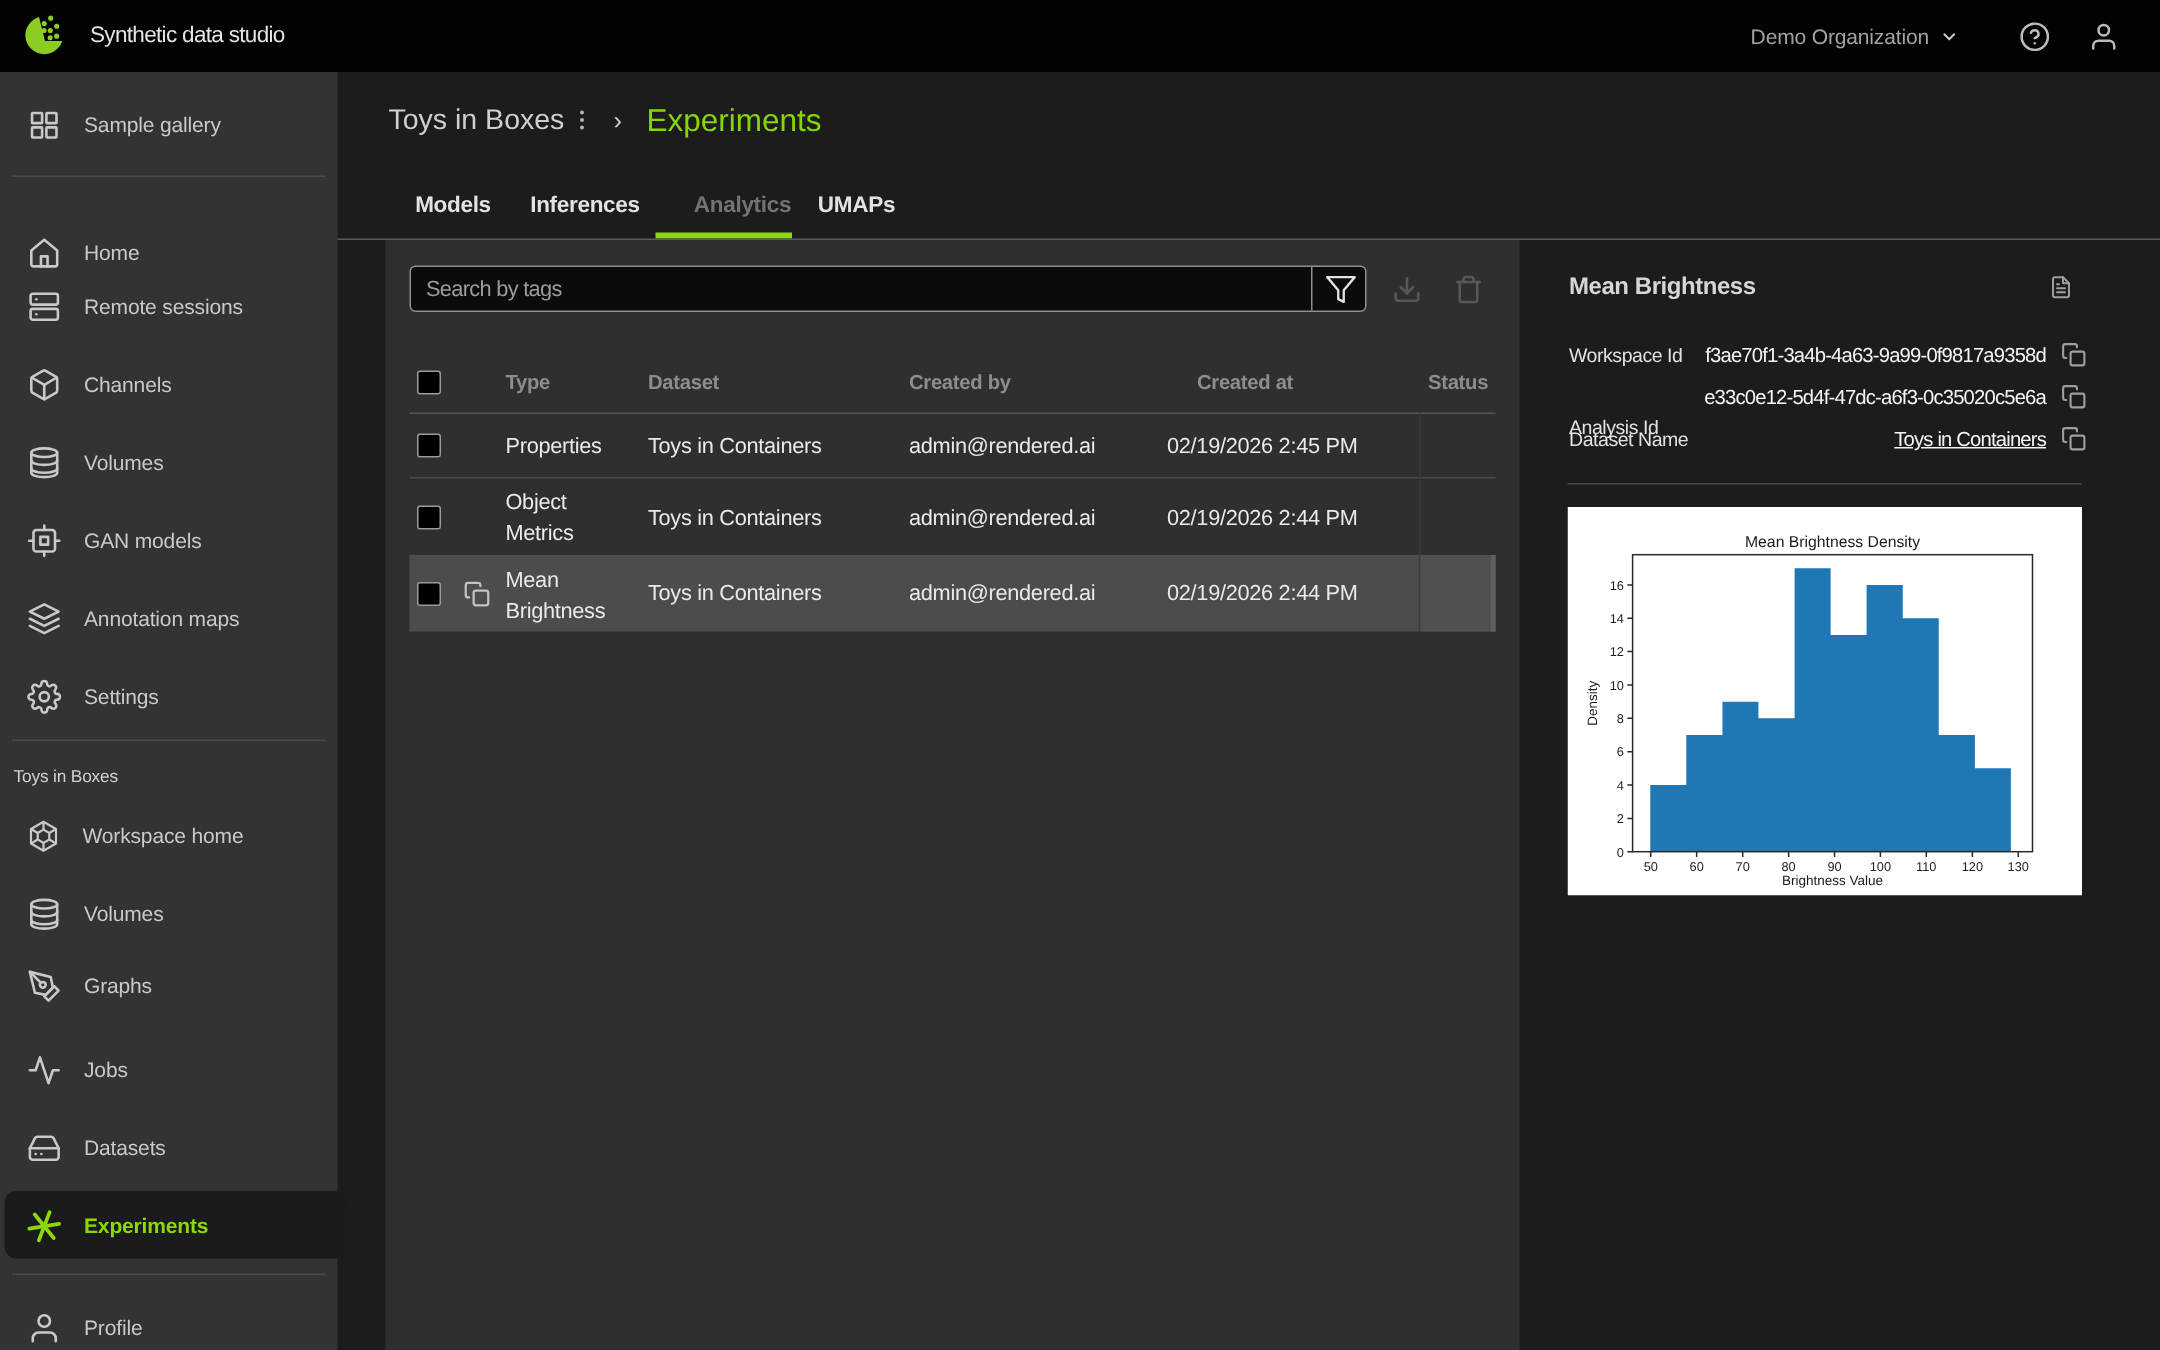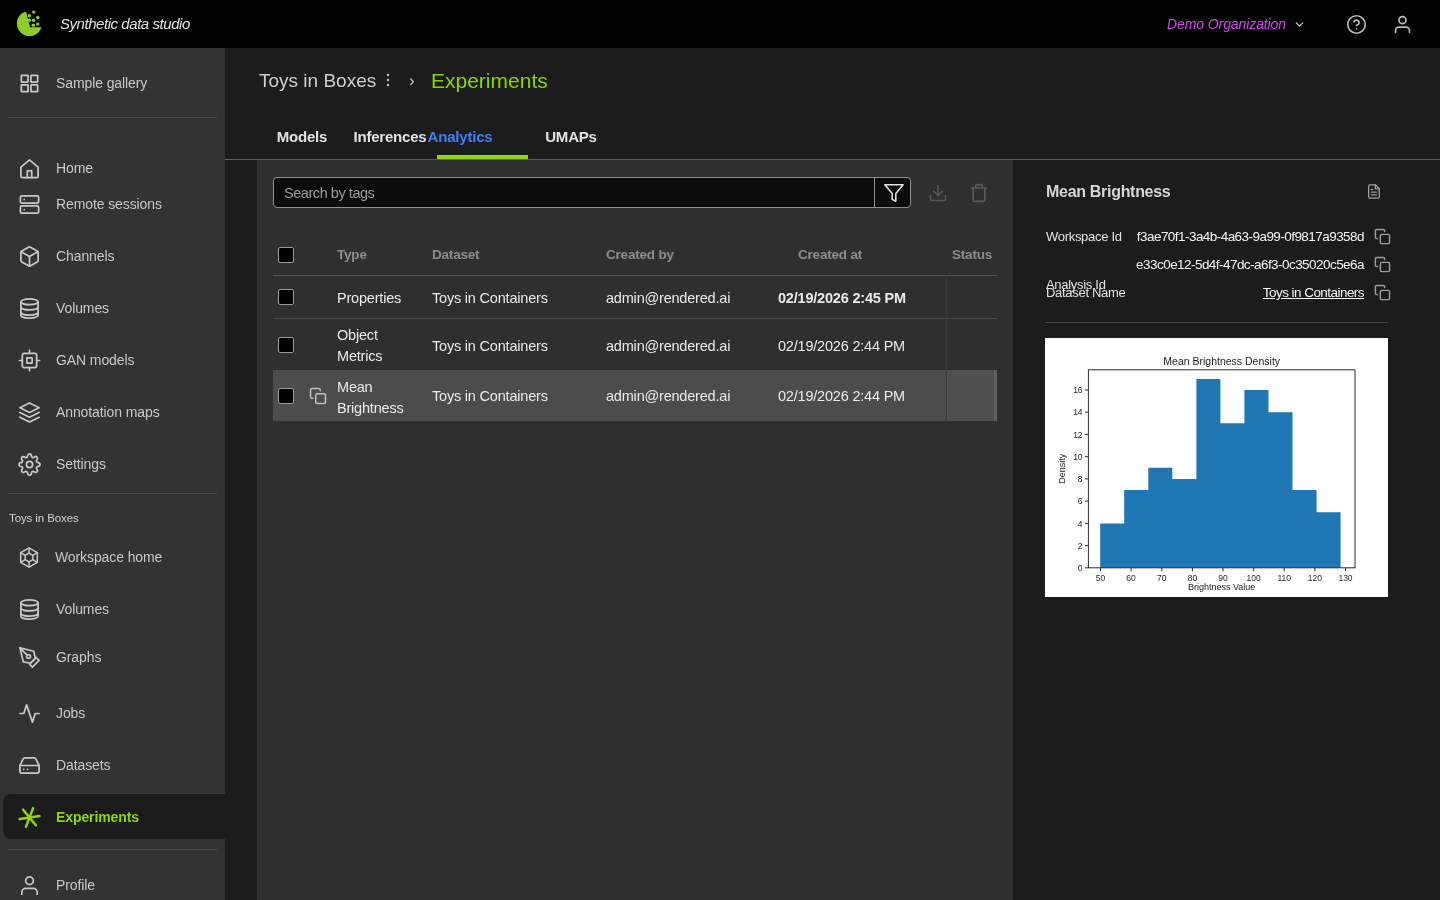--- a/index.html
+++ b/index.html
@@ -1,21 +1,21 @@
 <!DOCTYPE html>
 <html><head>
 <meta charset="utf-8">
 <style>
   * { margin:0; padding:0; box-sizing:border-box; }
   html,body { width:1440px; height:900px; overflow:hidden; }
   body { background:#1c1c1c; font-family:"Liberation Sans", sans-serif; position:relative; }
   .abs { position:absolute; }
   svg { display:block; }
   
-  .topbar { position:absolute; left:0; top:0; width:1440px; height:48px; background:#020202;font-style:italic; }
+  .topbar { position:absolute; left:0; top:0; width:1440px; height:48px; background:#020202; }
   
   .sidebar { position:absolute; left:0; top:48px; width:225px; height:852px; background:#333333; }
   .srow { position:absolute; left:18px; height:24px; display:flex; align-items:center; color:#c9c9c9; font-size:14px; letter-spacing:-0.1px; }
   .srow svg { flex:0 0 auto; }
   .srow span { margin-left:15px; white-space:nowrap; }
   .sdiv { position:absolute; left:8px; width:209px; height:1px; background:#4a4a4a; }
   
   .tab { position:absolute; top:115px; height:44px; line-height:44px; text-align:center; font-size:15px; font-weight:700; color:#e2e2e2; letter-spacing:-0.2px; }
   .tablecard { position:absolute; left:257px; top:160px; width:756px; height:740px; background:#2f2f2f; }
   .cell { position:absolute; height:16px; line-height:16px; font-size:14.5px; color:#eaeaea; letter-spacing:-0.2px; white-space:nowrap; }
@@ -36,21 +36,21 @@
       <circle cx="17.8" cy="2.1" r="1.7"></circle>
       <circle cx="13.5" cy="5.7" r="1.7"></circle>
       <circle cx="21.8" cy="7.5" r="1.7"></circle>
       <circle cx="13.4" cy="10.3" r="1.7"></circle>
       <circle cx="17.5" cy="10.3" r="1.7"></circle>
       <circle cx="21.8" cy="14.1" r="1.7"></circle>
       <circle cx="17.4" cy="15.2" r="1.7"></circle>
     </g>
   </svg>
   <div class="abs" style="left:60px;top:0;height:48px;line-height:48px;font-size:15px;color:#e4e4e4;letter-spacing:-0.45px;">Synthetic data studio</div>
-  <div class="abs" style="right:154px;top:0;height:48px;line-height:48px;font-size:14px;color:#d946ef;letter-spacing:-0.1px;">Demo Organization</div>
+  <div class="abs" style="right:154px;top:0;height:48px;line-height:48px;font-size:14px;color:#a3a3a3;letter-spacing:-0.1px;">Demo Organization</div>
   <svg class="abs" style="left:1293px;top:18px" width="13" height="13" viewBox="0 0 24 24" fill="none" stroke="#cfcfcf" stroke-width="2.4" stroke-linecap="round" stroke-linejoin="round">
       <polyline points="6 9 12 15 18 9"></polyline>
     </svg>
   <svg class="abs" style="left:1346px;top:14px" width="21" height="21" viewBox="0 0 24 24" fill="none" stroke="#bbbbbb" stroke-width="1.9" stroke-linecap="round" stroke-linejoin="round">
       <circle cx="12" cy="12" r="10"></circle>
       <path d="M9.09 9a3 3 0 0 1 5.83 1c0 2-3 3-3 3"></path>
       <line x1="12" y1="17" x2="12.01" y2="17"></line>
     </svg>
   <svg class="abs" style="left:1392px;top:14px" width="21" height="21" viewBox="0 0 24 24" fill="none" stroke="#bbbbbb" stroke-width="1.9" stroke-linecap="round" stroke-linejoin="round">
       <path d="M20 21v-2a4 4 0 0 0-4-4H8a4 4 0 0 0-4 4v2"></path>
@@ -216,21 +216,21 @@
 <svg class="abs" style="left:384px;top:72px" width="8" height="18" viewBox="0 0 8 18" fill="#b5b5b5">
     <circle cx="4" cy="3" r="1.3"></circle>
     <circle cx="4" cy="8" r="1.3"></circle>
     <circle cx="4" cy="13" r="1.3"></circle>
   </svg>
 <div class="abs" style="left:409px;top:71px;font-size:17px;color:#cccccc;">›</div>
 <div class="abs" style="left:431px;top:69px;font-size:21px;font-weight:500;color:#85d509;letter-spacing:0px;">Experiments</div>
 
 <div class="tab" style="left:263px;width:78px;">Models</div>
 <div class="tab" style="left:341px;width:98px;">Inferences</div>
-<div class="tab" style="left:415px;width:90px;color:#3b82f6;">Analytics</div>
+<div class="tab" style="left:450px;width:90px;color:#737373;">Analytics</div>
 <div class="tab" style="left:529px;width:84px;">UMAPs</div>
 <div class="abs" style="left:437px;top:155px;width:91px;height:4px;background:#8cd905;"></div>
 <div class="abs" style="left:225px;top:159px;width:1215px;height:1px;background:#5c5c5c;"></div>
 
 <div class="tablecard"></div>
 
 <div class="abs" style="left:273px;top:177px;width:638px;height:31px;background:#0b0b0b;border:1px solid #8f8f8f;border-radius:4px;"></div>
 <div class="abs" style="left:284px;top:185px;height:16px;line-height:16px;font-size:14.5px;color:#9c9c9c;letter-spacing:-0.45px;">Search by tags</div>
 <div class="abs" style="left:874px;top:178px;width:1px;height:29px;background:#8f8f8f;"></div>
 <svg class="abs" style="left:883px;top:182px" width="22" height="22" viewBox="0 0 24 24" fill="none" stroke="#e3e3e3" stroke-width="1.7" stroke-linejoin="round">
@@ -251,21 +251,21 @@
 <div class="hcell" style="left:432px;top:247px;">Dataset</div>
 <div class="hcell" style="left:606px;top:247px;">Created by</div>
 <div class="hcell" style="left:798px;top:247px;">Created at</div>
 <div class="hcell" style="left:952px;top:247px;">Status</div>
 <div class="rdiv" style="top:275px;background:#575757;"></div>
 
 <div class="cbx" style="top:289px"></div>
 <div class="cell" style="left:337px;top:290px;">Properties</div>
 <div class="cell" style="left:432px;top:290px;">Toys in Containers</div>
 <div class="cell" style="left:606px;top:290px;">admin@rendered.ai</div>
-<div class="cell" style="left:778px;top:290px;font-weight:bold;">02/19/2026 2:45 PM</div>
+<div class="cell" style="left:778px;top:290px;">02/19/2026 2:45 PM</div>
 <div class="rdiv" style="top:318px;"></div>
 
 <div class="cbx" style="top:337px"></div>
 <div class="cell" style="left:337px;top:325px;height:42px;line-height:21px;">Object<br>Metrics</div>
 <div class="cell" style="left:432px;top:338px;">Toys in Containers</div>
 <div class="cell" style="left:606px;top:338px;">admin@rendered.ai</div>
 <div class="cell" style="left:778px;top:338px;">02/19/2026 2:44 PM</div>
 <div class="rdiv" style="top:370px;"></div>
 
 <div class="abs" style="left:273px;top:370px;width:724px;height:51px;background:#4c4c4c;"></div>

